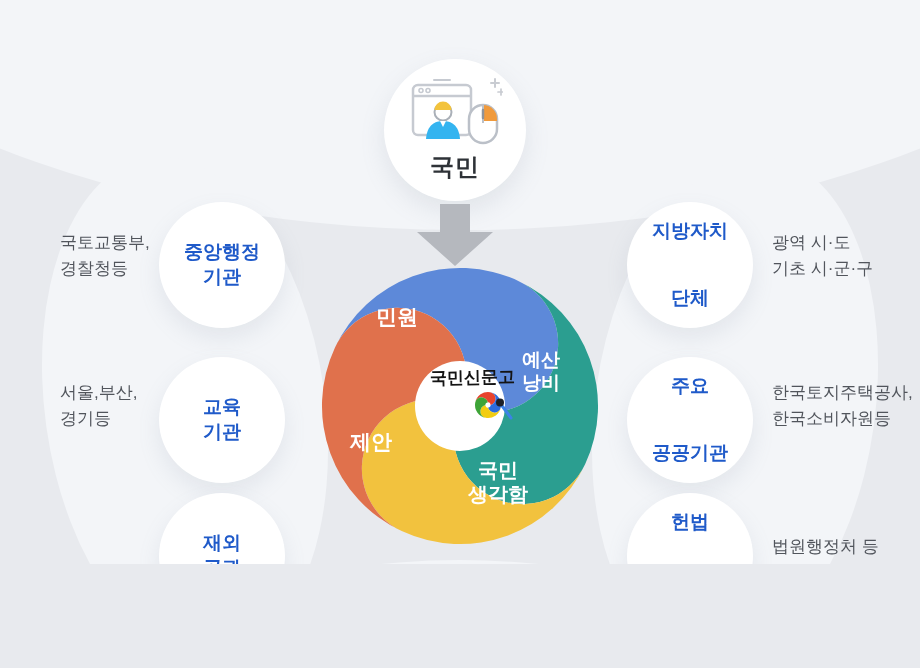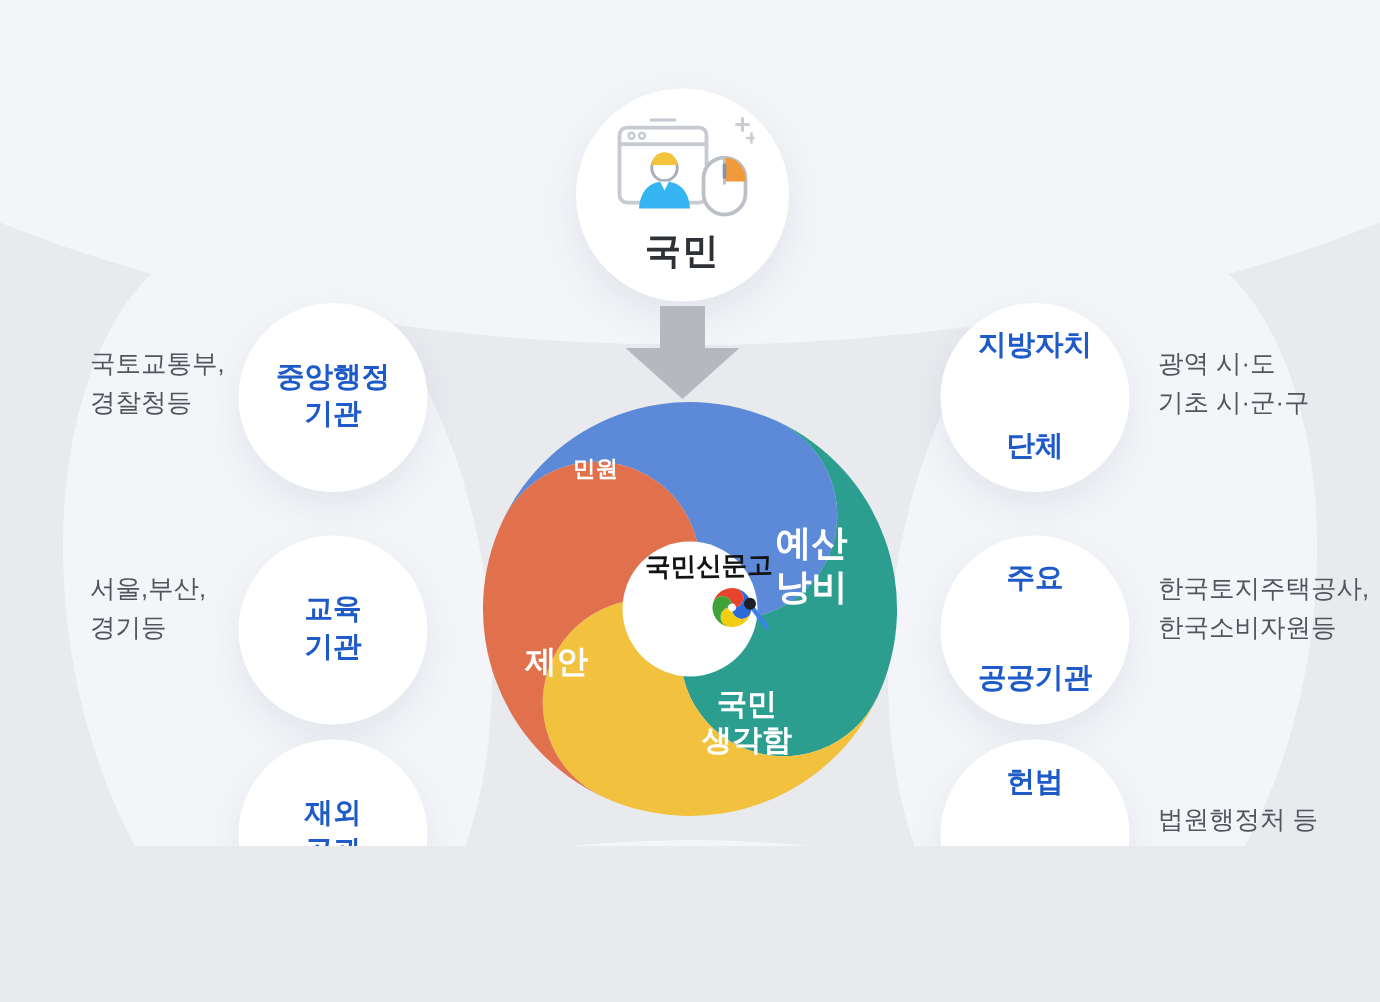--- a/index.html
+++ b/index.html
@@ -18,22 +18,22 @@
     background:#fff;box-shadow:0 10px 24px rgba(130,140,160,.16);
     display:flex;flex-direction:column;align-items:center;}
   .top-circle .label{margin-top:2px;font-size:24px;font-weight:bold;color:#2e3237;letter-spacing:1px;}
   .top-icon{margin-top:18px;}
 
   .arrow{position:absolute;left:417px;top:204px;}
 
   
   .pie-wrap{position:absolute;left:310px;top:256px;width:300px;height:300px;}
   .pie-label{position:absolute;color:#fff;font-weight:bold;text-align:center;line-height:1.22;}
-  .lbl-minwon{left:52px;top:48px;width:70px;font-size:15px;}
-  .lbl-yesan{left:195px;top:92px;width:72px;font-size:24px;}
+  .lbl-minwon{left:52px;top:48px;width:70px;font-size:21px;}
+  .lbl-yesan{left:195px;top:92px;width:72px;font-size:19px;}
   .lbl-jean{left:26px;top:173px;width:70px;font-size:21px;}
   .lbl-saenggak{left:150px;top:202px;width:76px;font-size:20px;}
   .pie-center{position:absolute;left:95px;top:110px;width:110px;height:84px;
     display:flex;flex-direction:column;align-items:flex-end;}
   .logo-text{font-size:17px;font-weight:800;color:#141414;letter-spacing:0;transform:rotate(-1deg);}
 
   
   .circle-node{position:absolute;width:126px;height:126px;border-radius:50%;background:#fff;
     box-shadow:0 10px 22px rgba(130,140,160,.14);
     display:flex;flex-direction:column;align-items:center;justify-content:center;

